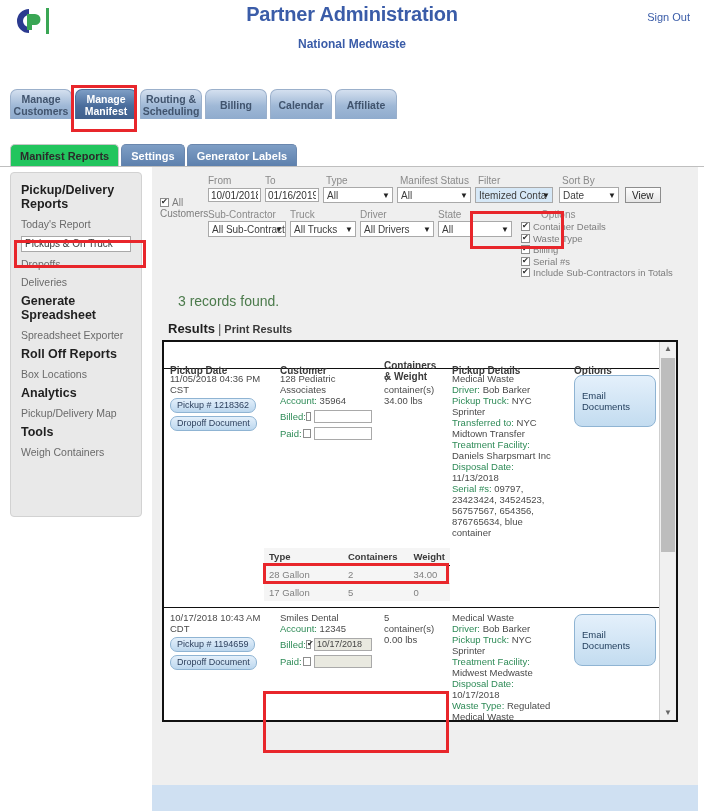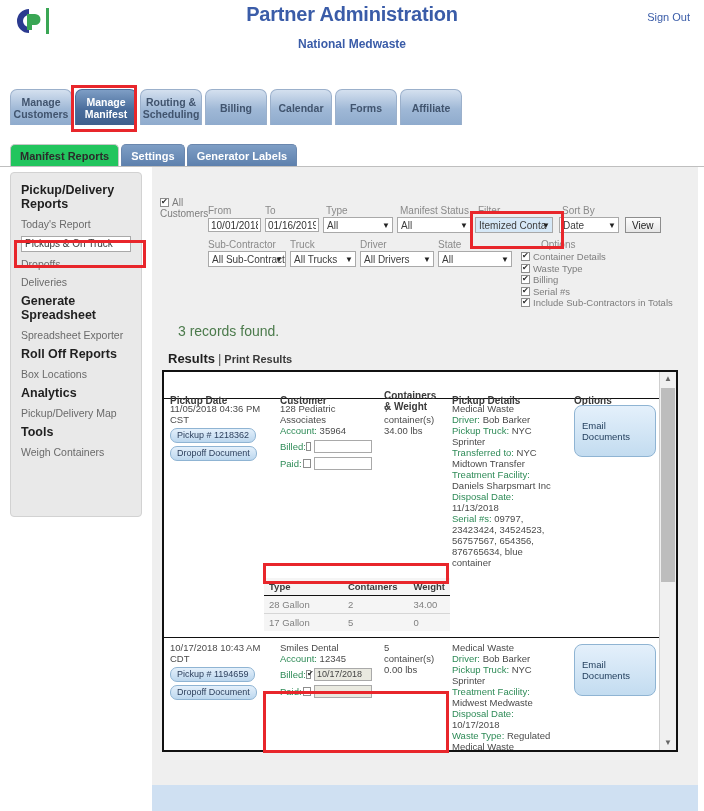--- a/index.html
+++ b/index.html
@@ -25,21 +25,21 @@
   .logo-l2 .rule{flex:0 0 auto;height:1px;background:#777;width:14px;}
   .title{position:absolute;left:0;right:0;top:3px;text-align:center;}
   .title-main{font-size:20px;font-weight:bold;color:#3a5ca8;letter-spacing:-.2px;}
   .title-sub{font-size:12px;font-weight:bold;color:#3a5ca8;margin-top:11px;}
   .signout{position:absolute;right:14px;top:11px;font-size:11px;color:#3a5ca8;
            cursor:pointer;}
 
   
   .tabs{position:absolute;left:10px;top:89px;display:flex;gap:3px;align-items:flex-end;}
   .tab{
-    width:62px;height:36px;border-radius:7px 7px 0 0;
+    width:62px;height:30px;border-radius:7px 7px 0 0;
     background:linear-gradient(#d4e0ef,#9fb8d6 55%,#8fabcd);
     border:1px solid #9bb0cb;border-bottom:none;
     color:#41546e;font-size:10.5px;font-weight:bold;text-align:center;
     display:flex;align-items:center;justify-content:center;line-height:12px;
     cursor:pointer;box-sizing:border-box;padding:0 3px;
   }
   .tab.active{
     background:linear-gradient(#7e9ec5,#4a6d9c 55%,#3f5f8c);
     color:#fff;border-color:#4a6d9c;
   }
@@ -201,23 +201,20 @@
     <div class="tab">
         <span>Routing &amp; Scheduling</span>
       </div>
     <div class="tab">
         <span>Billing</span>
       </div>
     <div class="tab">
         <span>Calendar</span>
       </div>
     <div class="tab">
-        <span>Forms</span>
-      </div>
-    <div class="tab">
         <span>Affiliate</span>
       </div>
   </div>
 
   <div class="subtabs">
     <div class="subtab active">
         <span>Manifest Reports</span>
       </div>
     <div class="subtab">
         <span>Settings</span>
@@ -258,21 +255,21 @@
           <div class="allcust">
             <span class="chk on"></span><span>All Customers</span>
           </div>
 
           <div class="lblrow" style="margin-left:48px;">
             <div class="flab" style="width:57px;">From</div>
             <div class="flab" style="width:61px;">To</div>
             <div class="flab" style="width:74px;">Type</div>
             <div class="flab" style="width:78px;">Manifest Status</div>
             <div class="flab" style="width:84px;">Filter</div>
-            <div class="flab" style="width:60px;margin-top:30px;">Sort By</div>
+            <div class="flab" style="width:60px;">Sort By</div>
           </div>
 
           <div class="fieldrow" style="margin-left:48px;">
             <input class="txt" style="width: 53px;" value="10/01/2018">
             <input class="txt" style="width: 54px; margin-left: 4px;" value="01/16/2019">
             <div class="sel" style="width:70px;margin-left:4px;">
               <span>All</span>
                 <span class="arw">▼</span>
             </div>
             <div class="sel" style="width:74px;margin-left:4px;">

